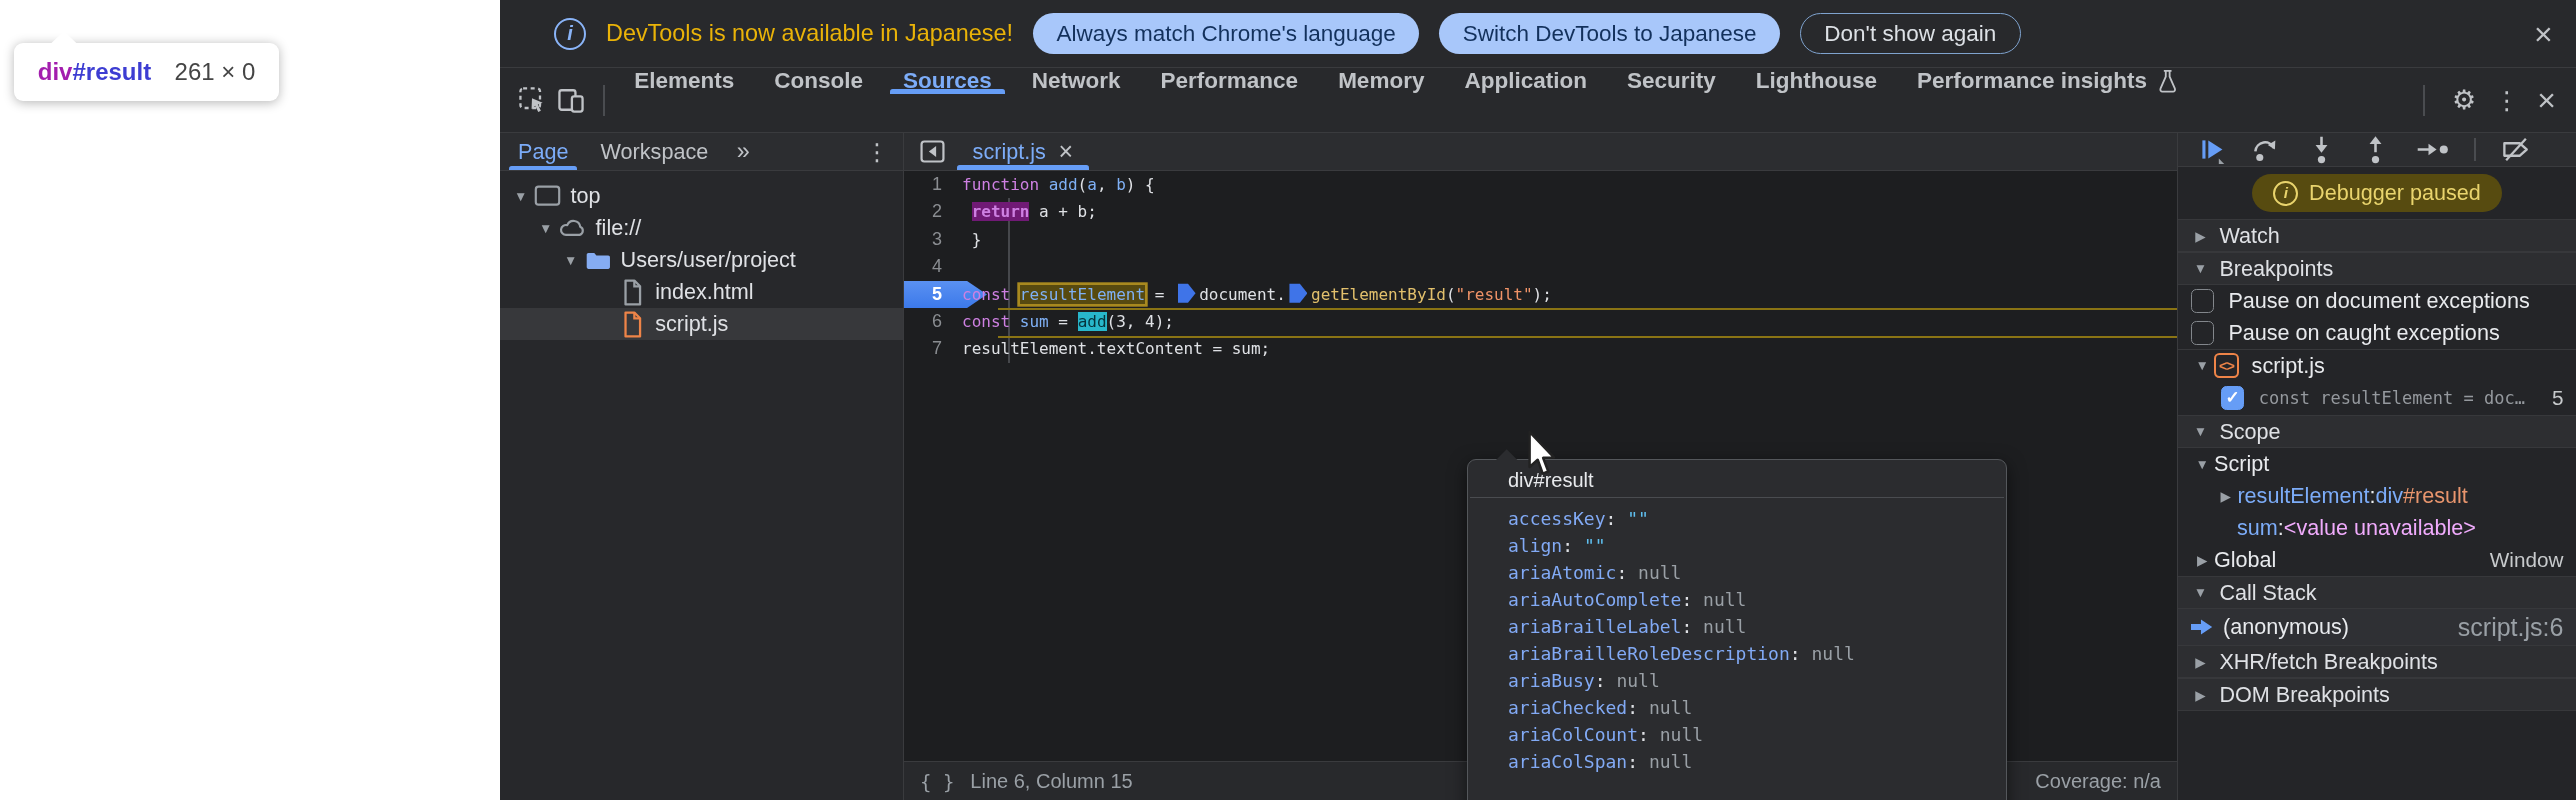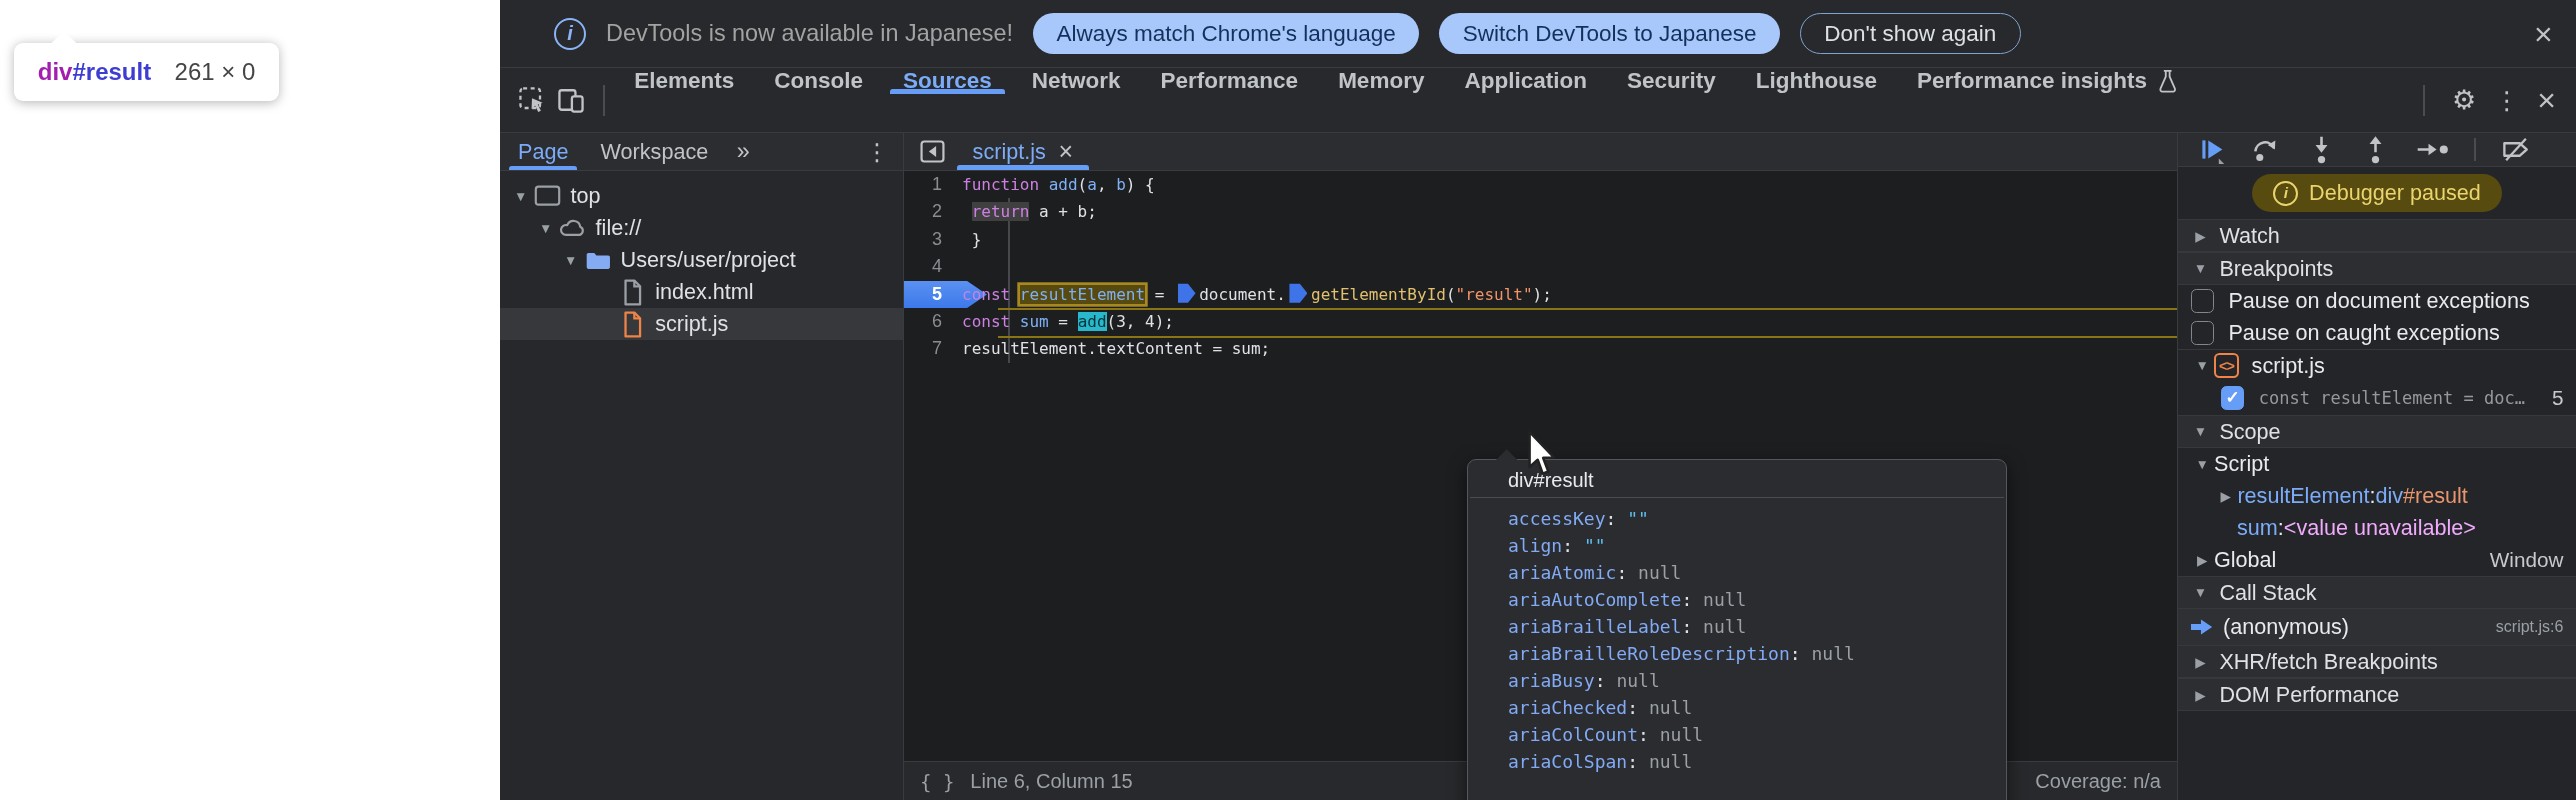--- a/index.html
+++ b/index.html
@@ -18,21 +18,21 @@
   .tt-dims{color:#454545;font-weight:500;}
 
   
   .devtools{position:absolute;left:500px;top:0;width:2076px;height:801px;background:#1d1e20;color:#dfe1e5;}
 
   
   .notif{position:absolute;left:0;top:0;right:0;height:68px;background:#28292c;border-bottom:0.9px solid #3a3b3e;
     display:flex;align-items:center;padding:0 54px;gap:20px;font-size:23.4px;}
   .info-circle{width:32px;height:32px;border:2.7px solid #8ab4f8;border-radius:50%;color:#8ab4f8;
     display:flex;align-items:center;justify-content:center;font-size:20px;font-weight:700;flex:0 0 auto;font-style:italic;}
-  .notif-msg{color:#a3a3a3;white-space:nowrap;}
+  .notif-msg{color:#eab308;white-space:nowrap;}
   .pill{height:41px;border-radius:20.7px;padding:0 23.4px;display:flex;align-items:center;font-size:22.5px;
     background:#a8c7fa;color:#13315c;font-weight:500;white-space:nowrap;}
   .pill.outline{background:transparent;border:1.8px solid #7fa3cf;color:#dde1e6;font-weight:400;}
   .notif-close{position:absolute;right:23.4px;top:50%;transform:translateY(-50%);font-size:32px;color:#c0c3c7;line-height:1;}
 
   
   .tabbar{position:absolute;left:0;top:68px;right:0;height:65px;background:#28292c;border-bottom:0.9px solid #3a3b3e;
     display:flex;align-items:stretch;}
   .tb-icons{display:flex;align-items:center;padding-left:16px;gap:7.2px;}
   .tb-sep{width:1.8px;height:31px;background:#4a4c50;margin:0 9px;align-self:center;}
@@ -74,21 +74,21 @@
   .exec-badge{position:absolute;left:0;top:110px;width:83px;height:27px;background:linear-gradient(#5a91f2,#3c79ea);
     clip-path:polygon(0 0,76% 0,100% 50%,76% 100%,0 100%);}
   .gold-line{position:absolute;left:94px;right:0;height:1.8px;background:#8a7414;}
   .gl1{top:137px;} .gl2{top:165px;}
   .cline{height:27.4px;line-height:27.4px;white-space:pre;position:relative;z-index:2;}
   .ln{display:inline-block;width:58px;padding-right:20px;text-align:right;color:#8a8d91;
       font-size:18px;font-family:"Liberation Sans",sans-serif;vertical-align:top;}
   .cline.exec .ln{color:#ffffff;font-weight:600;}
   .lt{font-family:"DejaVu Sans Mono",monospace;font-size:16px;vertical-align:top;}
   .tok-k{color:#ce80e2;} .tok-v{color:#7fb0f5;} .tok-f{color:#e2c06c;} .tok-s{color:#f09367;} .tok-p{color:#dfe1e5;}
-  .tok-olive{background:#404040;}
+  .tok-olive{background:#701a75;font-weight:bold;}
   .tok-box{background:#574a10;box-shadow:0 0 0 2.7px #a8891f;}
   .tok-cyan{background:#28b7cb;color:#06343c;}
   .mark{display:inline-block;width:18px;height:21.6px;margin:0 3.6px -4.5px 3.6px;background:#3f74e8;
     clip-path:polygon(0 6%,58% 6%,100% 50%,58% 94%,0 94%);}
 
   
   .statusbar{position:absolute;left:0;right:0;bottom:0;height:40px;background:#28292c;border-top:0.9px solid #3a3b3e;
     display:flex;align-items:center;padding:0 16px;gap:16px;font-size:20px;color:#9aa0a6;}
   .brace{font-family:"DejaVu Sans Mono",monospace;font-size:19px;}
   .coverage{margin-left:auto;}
@@ -125,21 +125,21 @@
     font-size:17px;font-weight:700;}
   .js-badge{width:25px;height:25px;border:2.7px solid #ee8448;border-radius:5.4px;color:#ee8448;display:flex;align-items:center;
     justify-content:center;font-size:14.4px;font-weight:700;margin-right:12.6px;letter-spacing:-0.9px;flex:0 0 auto;}
   .bp-code{font-family:"DejaVu Sans Mono",monospace;font-size:17px;color:#95999e;white-space:nowrap;overflow:hidden;}
   .row-right{margin-left:auto;color:#c7cacc;font-size:20.7px;padding-left:9px;}
   .scope-name{color:#7cacf8;} .scope-plain{color:#e8eaed;} .scope-tag{color:#7cacf8;} .scope-id{color:#e8956d;}
   .scope-unavail{color:#f0abfc;}
   .frame-row{background:#2f3034;}
   .exec-arrow{display:inline-block;width:21.6px;height:18px;margin-right:10.8px;background:#669df6;flex:0 0 auto;
     clip-path:polygon(0 34%,48% 34%,48% 8%,100% 50%,48% 92%,48% 66%,0 66%);}
-  .loc{margin-left:auto;color:#9aa0a6;font-size:16px;}
+  .loc{margin-left:auto;color:#9aa0a6;font-size:25px;}
   .indent1{padding-left:36px;} .indent2{padding-left:59px;}
 
   svg{display:block;}
 </style>
 </head>
 <body>
 
 <div class="page-area">
   <div class="el-tooltip">
     <div class="arrow"></div>
@@ -451,17 +451,17 @@
       <span>(anonymous)</span>
       <span class="loc">script.js:6</span>
     </div>
 
     <div class="sec-h">
       <span class="tri">▶</span>
       <span>XHR/fetch Breakpoints</span>
     </div>
     <div class="sec-h">
       <span class="tri">▶</span>
-      <span>DOM Performance</span>
+      <span>DOM Breakpoints</span>
     </div>
   </div>
 </div>
 
 
 </body></html>

